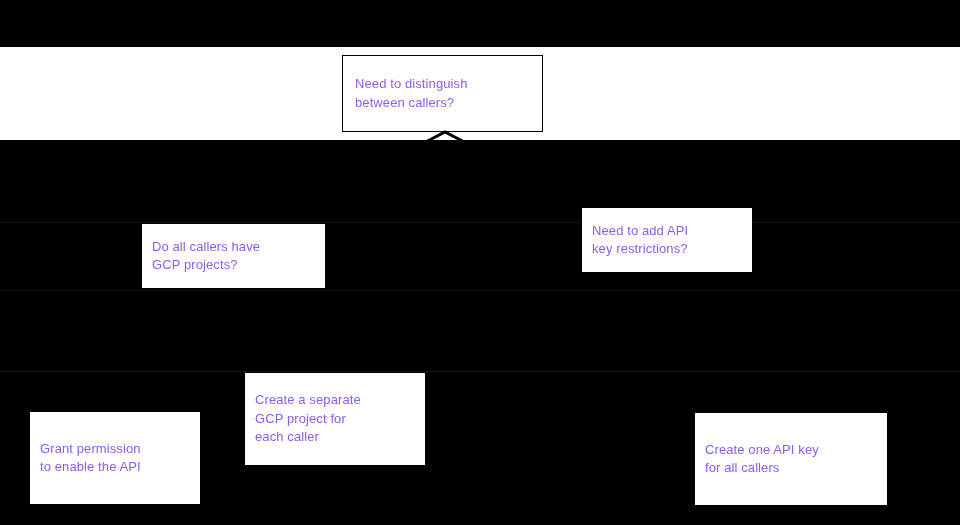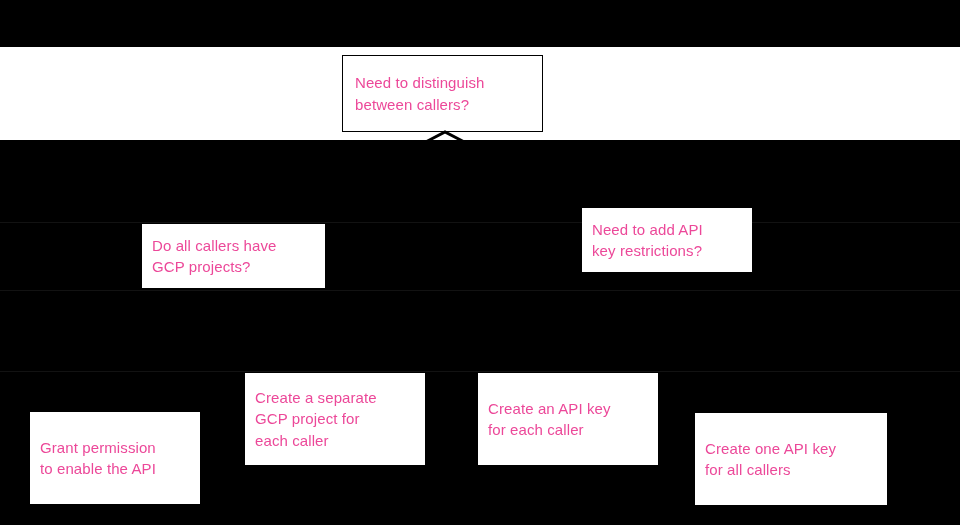--- a/index.html
+++ b/index.html
@@ -33,25 +33,25 @@
   .band-faint {
     position: absolute;
     left: 0;
     width: 960px;
     height: 1px;
     background: #121212;
   }
   .node {
     position: absolute;
     background: #ffffff;
-    color: #ec4899;
+    color: #8b5cf6;
     box-sizing: border-box;
     display: flex;
     align-items: center;
-    font-size: 15px;
+    font-size: 13px;
     line-height: 1.42;
     letter-spacing: 0.1px;
     white-space: pre-line;
   }
   .node .node-label {
     display: block;
     width: 100%;
     padding: 0 10px;
   }
   
@@ -149,23 +149,19 @@
     <span class="node-label">Grant permission
 to enable the API</span>
   </div>
 
   <div class="node" id="node-separate-project">
     <span class="node-label">Create a separate
 GCP project for
 each caller</span>
   </div>
 
-  <div class="node" id="node-key-each-caller">
-    <span class="node-label">Create an API key
-for each caller</span>
-  </div>
 
   <div class="node" id="node-key-all-callers">
     <span class="node-label">Create one API key
 for all callers</span>
   </div>
 
 </div>
 
 </body></html>

